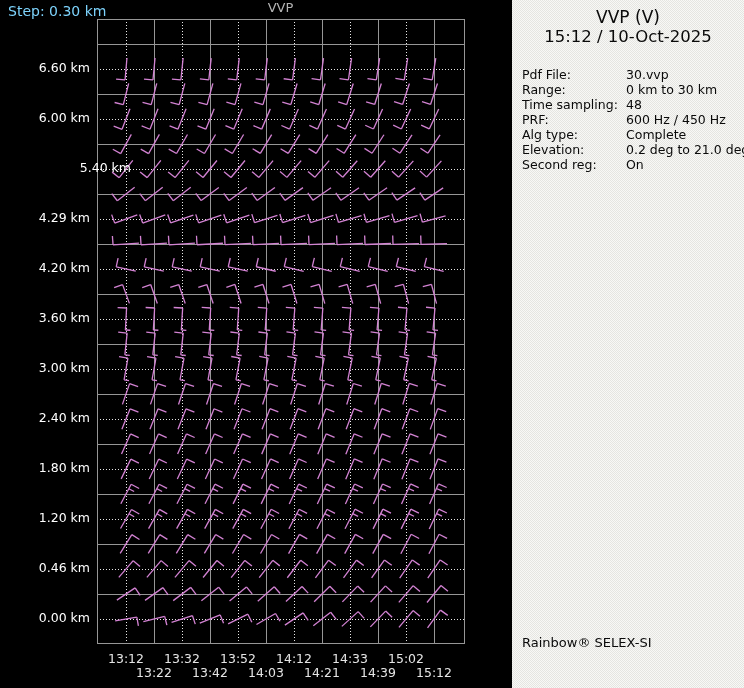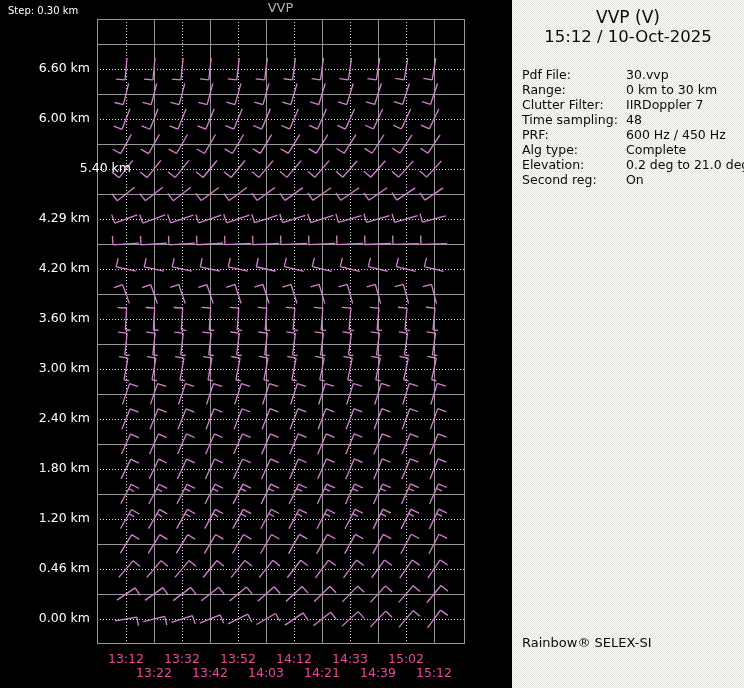--- a/index.html
+++ b/index.html
@@ -2,23 +2,23 @@
 <html><head>
 <meta charset="utf-8">
 <style>
   html,body{margin:0;padding:0;}
   body{
     width:744px;height:688px;position:relative;overflow:hidden;
     background:#000;
     font-family:"DejaVu Sans", sans-serif;
   }
   #chart-svg{position:absolute;left:0;top:0;}
-  .wlabel{position:absolute;color:#ffffff;font-size:10px;white-space:nowrap;line-height:14px;}
+  .wlabel{position:absolute;color:#7dd3fc;font-size:14px;white-space:nowrap;line-height:14px;}
   .ylab{position:absolute;left:0;width:90px;text-align:right;color:#ffffff;font-size:12.5px;line-height:14px;}
-  .xlab{position:absolute;width:48px;text-align:center;color:#ec4899;font-size:12.5px;line-height:14px;}
+  .xlab{position:absolute;width:48px;text-align:center;color:#e5e5e5;font-size:12.5px;line-height:14px;}
   #plot-title{position:absolute;left:97px;top:1px;width:367px;text-align:center;color:#b4b4b4;font-size:13px;}
   #step-label{position:absolute;left:8px;top:4px;}
   
   #panel{
     position:absolute;left:512px;top:0;width:232px;height:688px;
     background-color:#efefec;
     background-image:repeating-conic-gradient(#f8f8f6 0% 25%, #e5e5e1 0% 50%);
     background-size:2px 2px;
     color:#0a0a0a;
   }
@@ -724,24 +724,20 @@
   <div id="info-rows">
       <div class="info-row">
         <span class="info-label">Pdf File:</span>
         <span class="info-value">30.vvp</span>
       </div>
       <div class="info-row">
         <span class="info-label">Range:</span>
         <span class="info-value">0 km to 30 km</span>
       </div>
       <div class="info-row">
-        <span class="info-label">Clutter Filter:</span>
-        <span class="info-value">IIRDoppler 7</span>
-      </div>
-      <div class="info-row">
         <span class="info-label">Time sampling:</span>
         <span class="info-value">48</span>
       </div>
       <div class="info-row">
         <span class="info-label">PRF:</span>
         <span class="info-value">600 Hz / 450 Hz</span>
       </div>
       <div class="info-row">
         <span class="info-label">Alg type:</span>
         <span class="info-value">Complete</span>

